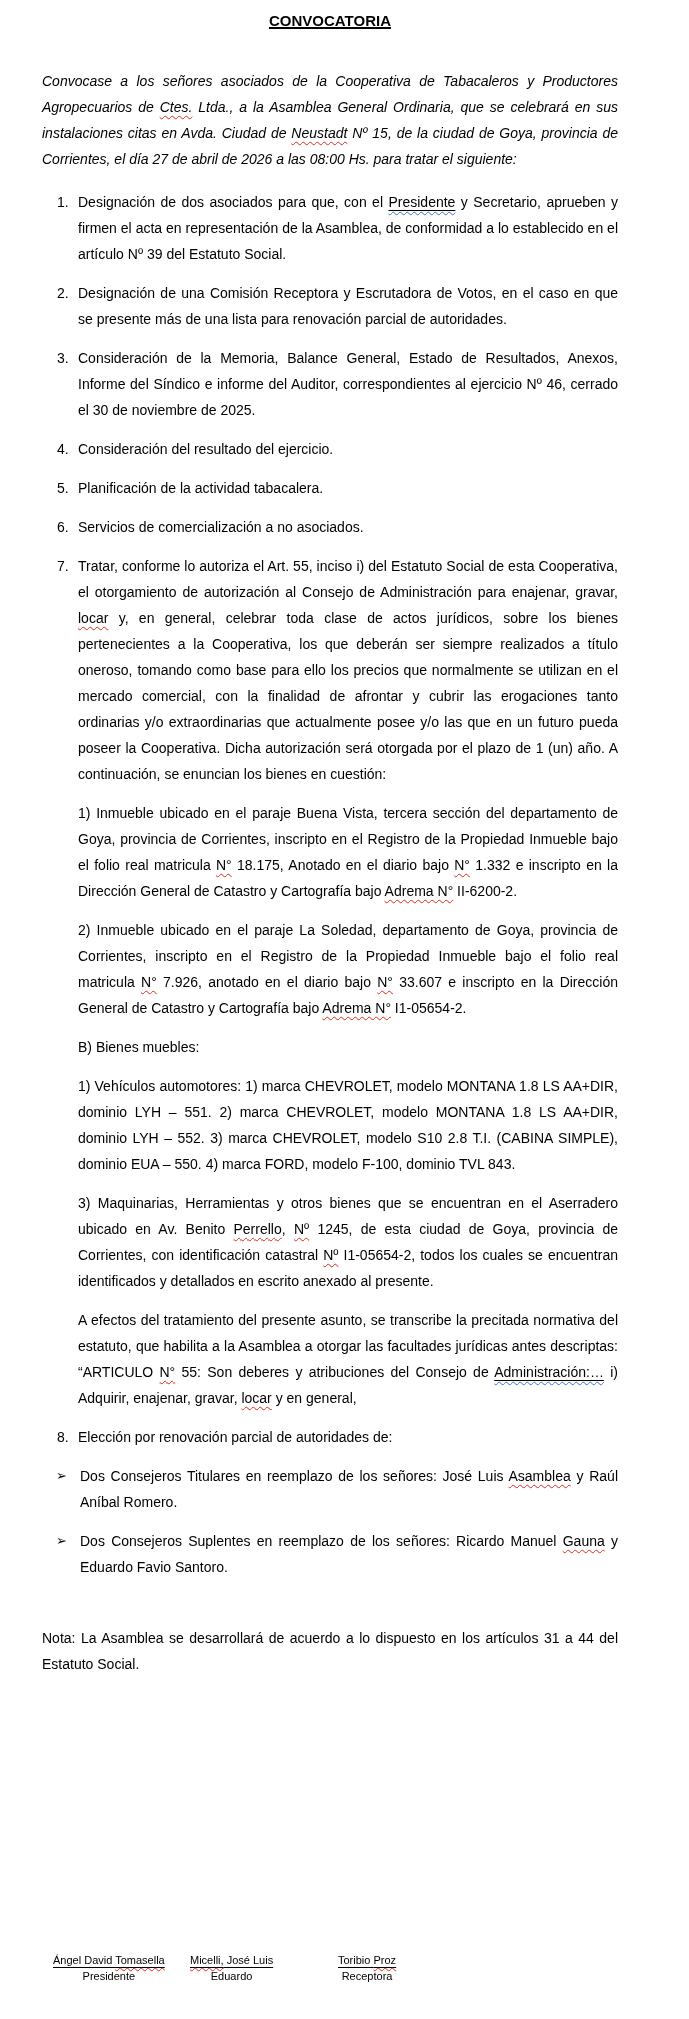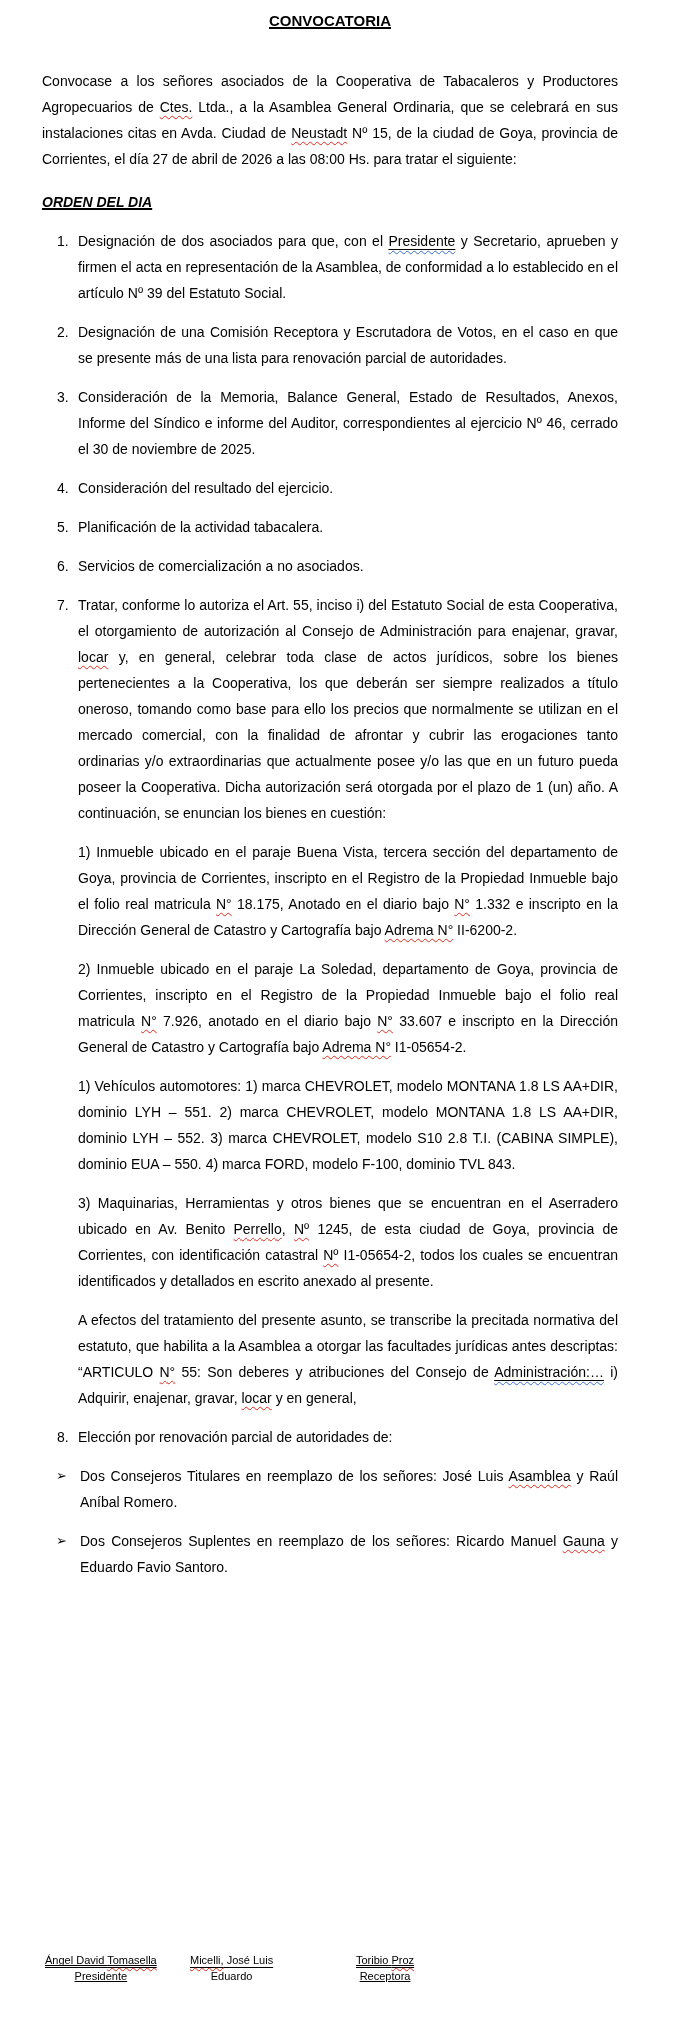--- a/index.html
+++ b/index.html
@@ -24,21 +24,21 @@
     text-decoration-thickness: 1.5px;
     margin: 0 0 34px 0;
   }
   .block-heading {
     font-weight: bold;
     font-style: italic;
     text-decoration: underline;
     text-decoration-thickness: 1.5px;
     margin: 17px 0 13px 0;
   }
-  .block-para { text-align: justify; margin: 0 0 17px 0; }
+  .block-para { text-align: justify; margin: 0 0 17px 0; font-style: italic; }
   .block-item {
     position: relative;
     padding-left: 36px;
     text-align: justify;
     margin: 0 0 13px 0;
   }
   .block-item .num { position: absolute; left: 15px; top: 0; }
   .block-sub {
     padding-left: 36px;
     text-align: justify;
@@ -73,49 +73,50 @@
   .signature-row {
     position: absolute;
     left: 42px;
     top: 1952px;
     width: 605px;
     height: 50px;
     font-size: 11px;
     line-height: 16px;
   }
   .sig { position: absolute; top: 0; text-align: center; white-space: nowrap; }
-  .sig:nth-child(1) { left: 3px; text-decoration: underline; }
+  .sig:nth-child(1) { left: 11px; }
   .sig:nth-child(2) { left: 148px; }
-  .sig:nth-child(3) { left: 314px; text-decoration: underline; }
+  .sig:nth-child(3) { left: 296px; }
   .sig .sig-name { text-align: center; }
   .sig .sig-role { text-align: center; }
 </style>
 </head>
 <body>
 
 <div class="page">
   <div>
       <div class="block-title">CONVOCATORIA</div>
       <div class="block-para">Convocase a los señores asociados de la Cooperativa de Tabacaleros y Productores Agropecuarios de <span class="sq-red">Ctes.</span> Ltda., a la Asamblea General Ordinaria, que se celebrará en sus instalaciones citas en Avda. Ciudad de <span class="sq-red">Neustadt</span> Nº 15, de la ciudad de Goya, provincia de Corrientes, el día 27 de abril de 2026 a las 08:00 Hs. para tratar el siguiente:</div>
-      <div class="block-heading">ORDEN DEL DIA</div>
       <div class="block-item"><span class="num">1.</span>Designación de dos asociados para que, con el <span class="ul"><span class="sq-blue">Presidente</span></span> y Secretario, aprueben y firmen el acta en representación de la Asamblea, de conformidad a lo establecido en el artículo Nº 39 del Estatuto Social.</div>
       <div class="block-item"><span class="num">2.</span>Designación de una Comisión Receptora y Escrutadora de Votos, en el caso en que se presente más de una lista para renovación parcial de autoridades.</div>
       <div class="block-item"><span class="num">3.</span>Consideración de la Memoria, Balance General, Estado de Resultados, Anexos, Informe del Síndico e informe del Auditor, correspondientes al ejercicio Nº 46, cerrado el 30 de noviembre de 2025.</div>
       <div class="block-item"><span class="num">4.</span>Consideración del resultado del ejercicio.</div>
       <div class="block-item"><span class="num">5.</span>Planificación de la actividad tabacalera.</div>
       <div class="block-item"><span class="num">6.</span>Servicios de comercialización a no asociados.</div>
       <div class="block-item"><span class="num">7.</span>Tratar, conforme lo autoriza el Art. 55, inciso i) del Estatuto Social de esta Cooperativa, el otorgamiento de autorización al Consejo de Administración para enajenar, gravar, <span class="sq-red">locar</span> y, en general, celebrar toda clase de actos jurídicos, sobre los bienes pertenecientes a la Cooperativa, los que deberán ser siempre realizados a título oneroso, tomando como base para ello los precios que normalmente se utilizan en el mercado comercial, con la finalidad de afrontar y cubrir las erogaciones tanto ordinarias y/o extraordinarias que actualmente posee y/o las que en un futuro pueda poseer la Cooperativa. Dicha autorización será otorgada por el plazo de 1 (un) año. A continuación, se enuncian los bienes en cuestión:</div>
       <div class="block-sub">1) Inmueble ubicado en el paraje Buena Vista, tercera sección del departamento de Goya, provincia de Corrientes, inscripto en el Registro de la Propiedad Inmueble bajo el folio real matricula <span class="sq-red">N°</span> 18.175, Anotado en el diario bajo <span class="sq-red">N°</span> 1.332 e inscripto en la Dirección General de Catastro y Cartografía bajo <span class="sq-red">Adrema N°</span> II-6200-2.</div>
       <div class="block-sub">2) Inmueble ubicado en el paraje La Soledad, departamento de Goya, provincia de Corrientes, inscripto en el Registro de la Propiedad Inmueble bajo el folio real matricula <span class="sq-red">N°</span> 7.926, anotado en el diario bajo <span class="sq-red">N°</span> 33.607 e inscripto en la Dirección General de Catastro y Cartografía bajo <span class="sq-red">Adrema N°</span> I1-05654-2.</div>
+      <div class="block-sub">B) Bienes muebles:</div>
       <div class="block-sub">1) Vehículos automotores: 1) marca CHEVROLET, modelo MONTANA 1.8 LS AA+DIR, dominio LYH – 551. 2) marca CHEVROLET, modelo MONTANA 1.8 LS AA+DIR, dominio LYH – 552. 3) marca CHEVROLET, modelo S10 2.8 T.I. (CABINA SIMPLE), dominio EUA – 550. 4) marca FORD, modelo F-100, dominio TVL 843.</div>
       <div class="block-sub">3) Maquinarias, Herramientas y otros bienes que se encuentran en el Aserradero ubicado en Av. Benito <span class="sq-red">Perrello</span>, <span class="sq-red">Nº</span> 1245, de esta ciudad de Goya, provincia de Corrientes, con identificación catastral <span class="sq-red">Nº</span> I1-05654-2, todos los cuales se encuentran identificados y detallados en escrito anexado al presente.</div>
       <div class="block-sub">A efectos del tratamiento del presente asunto, se transcribe la precitada normativa del estatuto, que habilita a la Asamblea a otorgar las facultades jurídicas antes descriptas: “ARTICULO <span class="sq-red">N°</span> 55: Son deberes y atribuciones del Consejo de <span class="ul"><span class="sq-blue">Administración:…</span></span> i) Adquirir, enajenar, gravar, <span class="sq-red">locar</span> y en general,</div>
       <div class="block-item"><span class="num">8.</span>Elección por renovación parcial de autoridades de:</div>
       <div class="block-bullet"><span class="marker">➢</span>Dos Consejeros Titulares en reemplazo de los señores: José Luis <span class="sq-red">Asamblea</span> y Raúl Aníbal Romero.</div>
       <div class="block-bullet"><span class="marker">➢</span>Dos Consejeros Suplentes en reemplazo de los señores: Ricardo Manuel <span class="sq-red">Gauna</span> y Eduardo Favio Santoro.</div>
+      <div class="block-note">Nota: La Asamblea se desarrollará de acuerdo a lo dispuesto en los artículos 31 a 44 del Estatuto Social.</div>
     </div>
   <div class="signature-row">
       <div class="sig">
         <div class="sig-name"><span class="ul">Ángel David </span><span class="ul"><span class="sq-red">Tomasella</span></span></div>
         <div class="sig-role">Presidente</div>
       </div>
       <div class="sig">
         <div class="sig-name"><span class="ul"><span class="sq-red">Micelli,</span></span><span class="ul"> José Luis</span></div>
         <div class="sig-role">Eduardo</div>
       </div>

